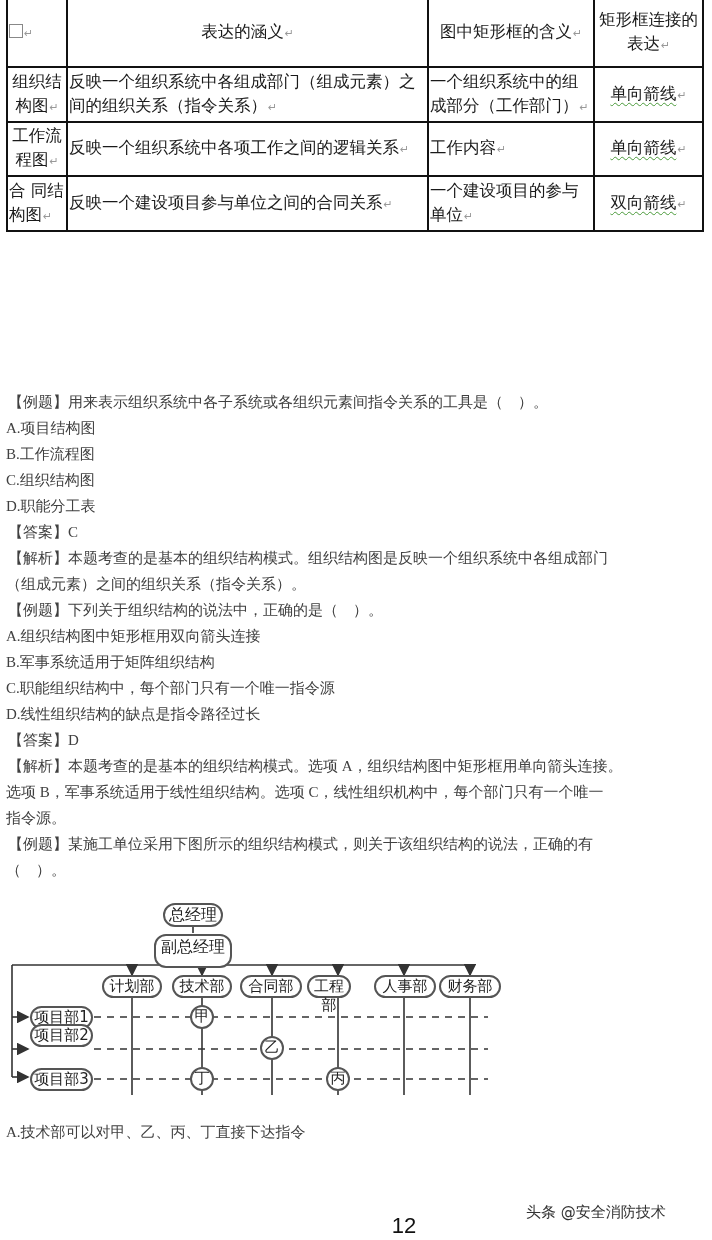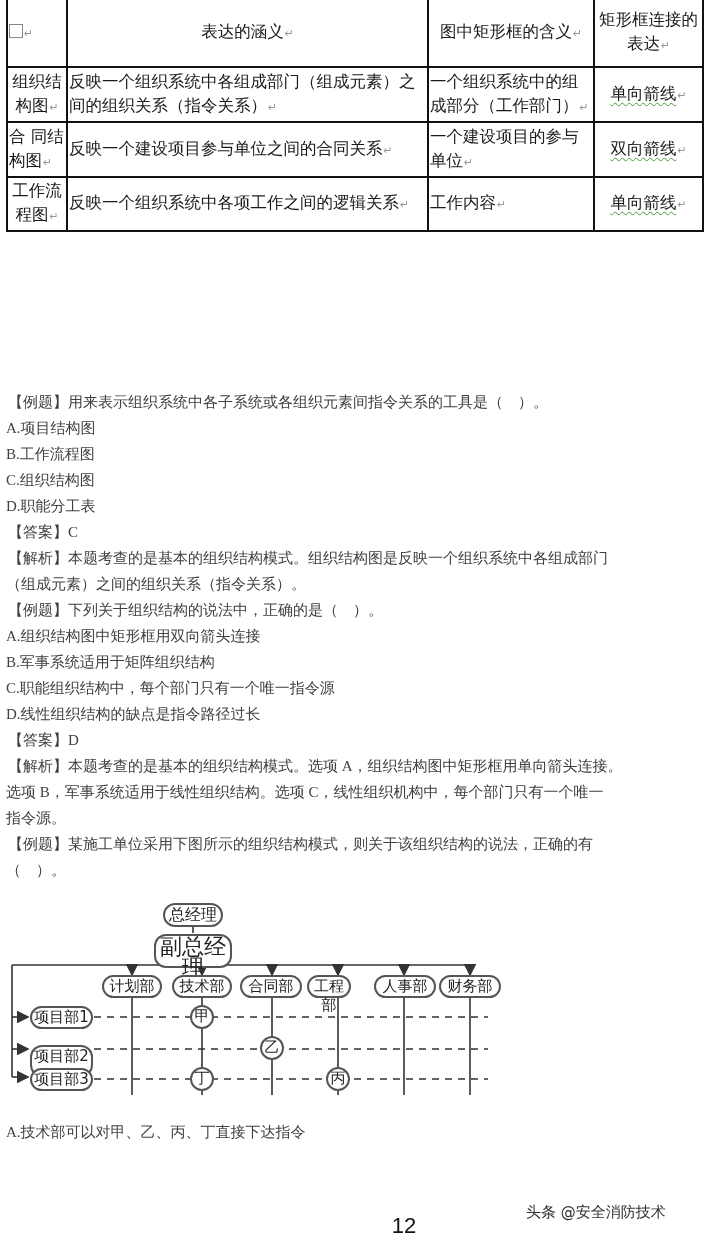--- a/index.html
+++ b/index.html
@@ -43,31 +43,31 @@
     <td class="c"><span>表达的涵义</span><span class="pm">↵</span></td>
     <td class="c"><span>图中矩形框的含义</span><span class="pm">↵</span></td>
     <td class="c"><span>矩形框连接的表达</span><span class="pm">↵</span></td>
   </tr>
   <tr style="height:55px">
     <td class="c"><span>组织结构图</span><span class="pm">↵</span></td>
     <td><span>反映一个组织系统中各组成部门（组成元素）之间的组织关系（指令关系）</span><span class="pm">↵</span></td>
     <td><span>一个组织系统中的组成部分（工作部门）</span><span class="pm">↵</span></td>
     <td class="c"><span class="wavy">单向箭线</span><span class="pm">↵</span></td>
   </tr>
+  <tr style="height:54px">
+    <td class="c"><span>工作流程图</span><span class="pm">↵</span></td>
+    <td><span>反映一个组织系统中各项工作之间的逻辑关系</span><span class="pm">↵</span></td>
+    <td><span>工作内容</span><span class="pm">↵</span></td>
+    <td class="c"><span class="wavy">单向箭线</span><span class="pm">↵</span></td>
+  </tr>
   <tr style="height:55px">
     <td><span>合 同结构图</span><span class="pm">↵</span></td>
     <td><span>反映一个建设项目参与单位之间的合同关系</span><span class="pm">↵</span></td>
     <td><span>一个建设项目的参与单位</span><span class="pm">↵</span></td>
     <td class="c"><span class="wavy">双向箭线</span><span class="pm">↵</span></td>
-  </tr>
-  <tr style="height:54px">
-    <td class="c"><span>工作流程图</span><span class="pm">↵</span></td>
-    <td><span>反映一个组织系统中各项工作之间的逻辑关系</span><span class="pm">↵</span></td>
-    <td><span>工作内容</span><span class="pm">↵</span></td>
-    <td class="c"><span class="wavy">单向箭线</span><span class="pm">↵</span></td>
   </tr>
 </tbody>
   </table>
 
 <div class="line" style="top:392px">【例题】用来表示组织系统中各子系统或各组织元素间指令关系的工具是（　）。</div>
 <div class="line opt" style="top:418px">A.项目结构图</div>
 <div class="line opt" style="top:444px">B.工作流程图</div>
 <div class="line opt" style="top:470px">C.组织结构图</div>
 <div class="line opt" style="top:496px">D.职能分工表</div>
 <div class="line" style="top:522px">【答案】C</div>
@@ -122,31 +122,31 @@
       <line x1="470" y1="101" x2="470" y2="200"></line>
     </g>
     <g stroke="#333" stroke-width="1.6" stroke-dasharray="7,6" fill="none">
       <line x1="94" y1="122" x2="488" y2="122"></line>
       <line x1="94" y1="154" x2="488" y2="154"></line>
       <line x1="94" y1="184" x2="488" y2="184"></line>
     </g>
   </svg>
 
   <div class="nbox" style="left:163px;top:8px;width:60px;height:24px;font-size:16px;line-height:20px">总经理</div>
-  <div class="nbox" style="left:154px;top:39px;width:78px;height:34px;font-size:22px;line-height:21px">副总经理</div>
+  <div class="nbox" style="left:154px;top:39px;width:78px;height:34px;font-size:16px;line-height:21px">副总经理</div>
 
   <div class="nbox" style="left:102px;top:80px;width:60px;height:23px">计划部</div>
   <div class="nbox" style="left:172px;top:80px;width:60px;height:23px">技术部</div>
   <div class="nbox" style="left:240px;top:80px;width:62px;height:23px">合同部</div>
   <div class="nbox" style="left:307px;top:80px;width:44px;height:23px">工程部</div>
   <div class="nbox" style="left:374px;top:80px;width:62px;height:23px">人事部</div>
   <div class="nbox" style="left:439px;top:80px;width:62px;height:23px">财务部</div>
 
   <div class="nbox" style="left:30px;top:111px;width:63px;height:23px">项目部1</div>
-  <div class="nbox" style="left:30px;top:150px;width:63px;height:32px">项目部2</div>
+  <div class="nbox" style="left:30px;top:129px;width:63px;height:23px">项目部2</div>
   <div class="nbox" style="left:30px;top:173px;width:63px;height:23px">项目部3</div>
 
   <div class="nbox" style="left:190px;top:110px;width:24px;height:24px">甲</div>
   <div class="nbox" style="left:260px;top:141px;width:24px;height:24px">乙</div>
   <div class="nbox" style="left:326px;top:172px;width:24px;height:24px">丙</div>
   <div class="nbox" style="left:190px;top:172px;width:24px;height:24px">丁</div>
 </div>
 
 <div class="line opt" style="top:1122px">A.技术部可以对甲、乙、丙、丁直接下达指令</div>
 

